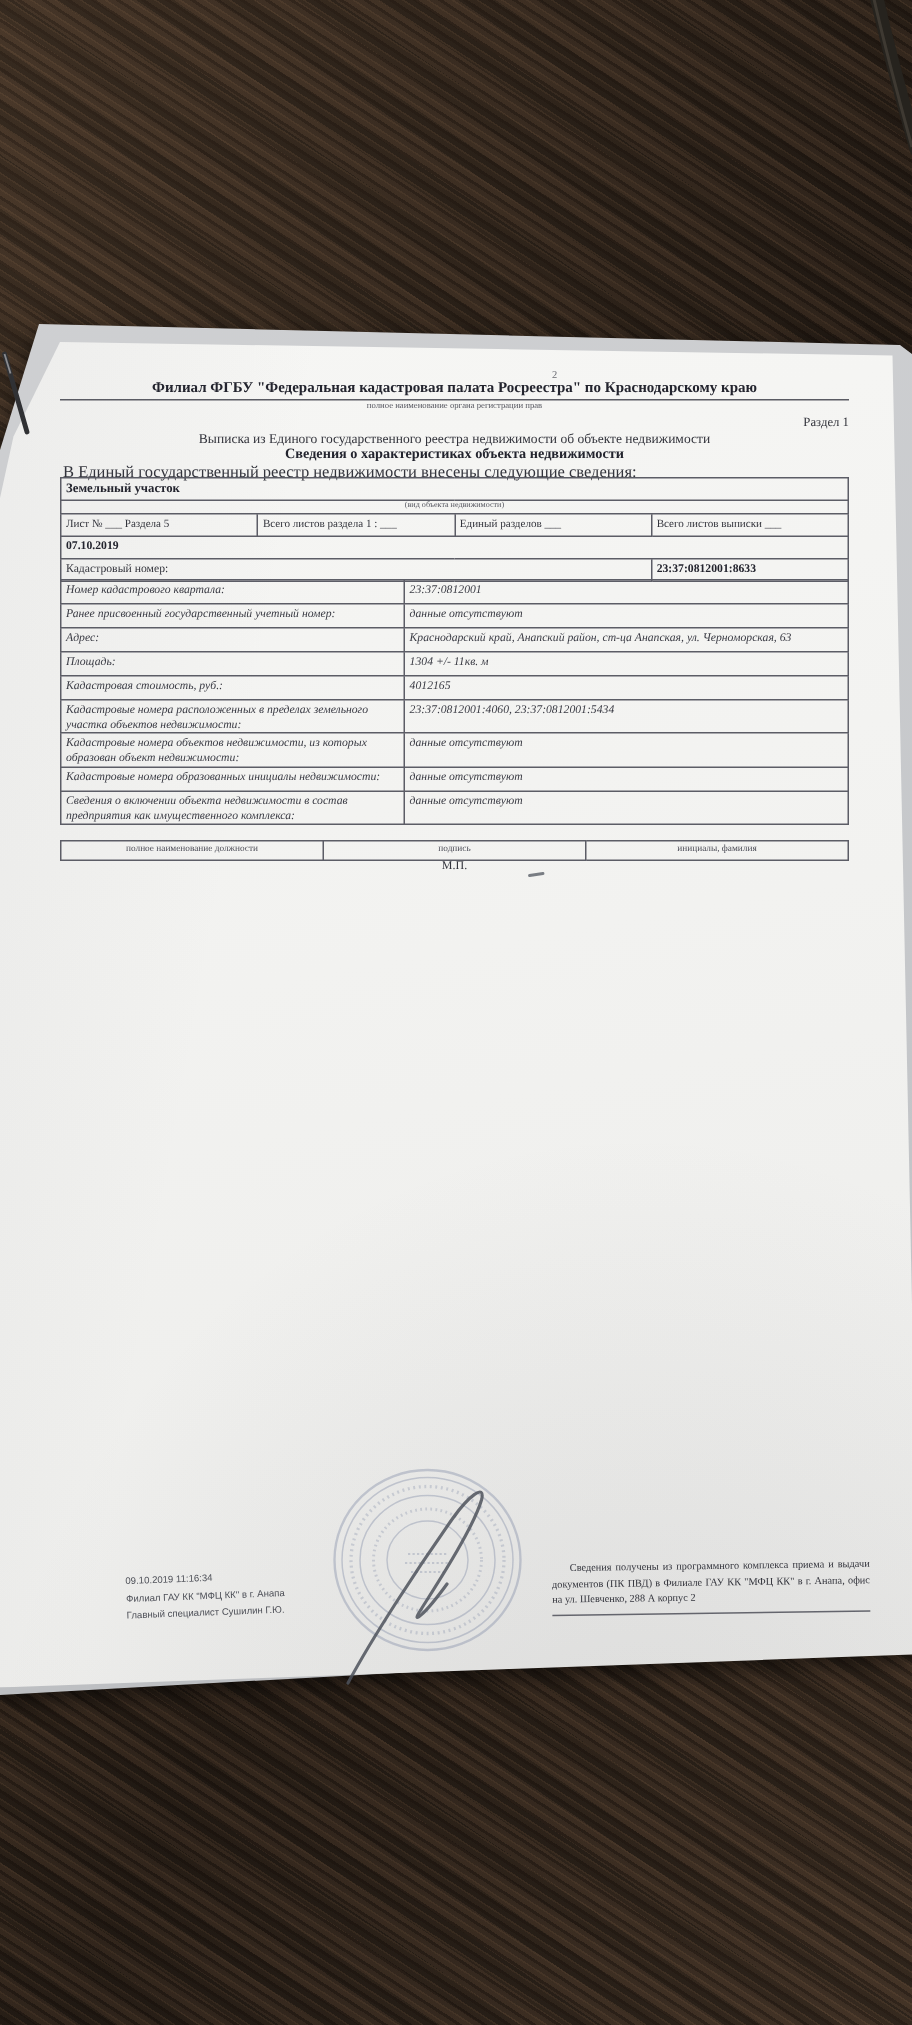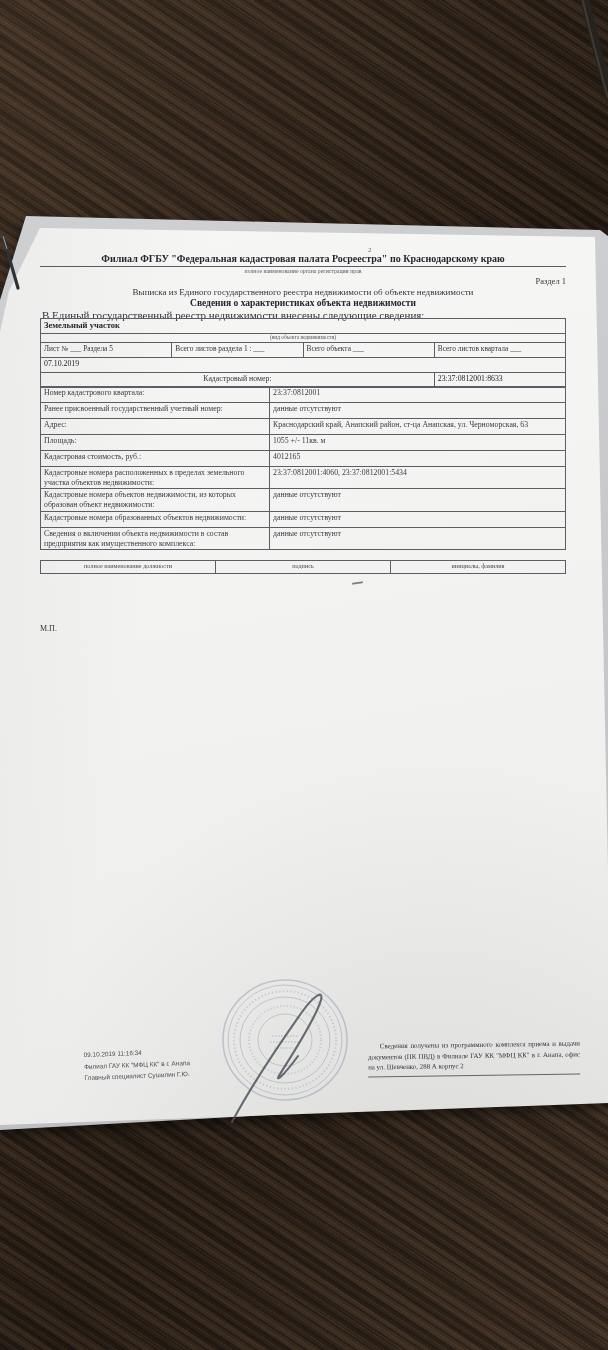--- a/index.html
+++ b/index.html
@@ -45,32 +45,32 @@
   .title1{left:40px;top:287px;width:526px;text-align:center;font-size:9px;}
   .title2{left:40px;top:297.5px;width:526px;text-align:center;font-size:9.5px;font-weight:bold;color:#23242e;}
   .intro{left:42px;top:309px;font-size:11px;}
   table{border-collapse:collapse;table-layout:fixed;}
   .t{position:absolute;left:40px;width:526px;}
   .t td{border:1px solid #5c5d66;font-size:7.8px;line-height:1.25;padding:1px 3px;vertical-align:top;overflow:hidden;}
   .t1{top:318px;}
   .t1 .obj-type{font-weight:bold;font-size:8.5px;height:12px;color:#23242e;}
   .t1 .obj-cap{text-align:center;font-size:5.4px;color:#55565f;height:8px;padding:0;}
   .t1 .sheet-cell{font-size:7.4px;height:12px;}
-  .t1 .date-row{font-weight:normal;height:12px;color:#23242e;}
-  .t1 .cad-label{height:12px;text-align:center;}
-  .t1 .cad-value{font-weight:normal;color:#23242e;}
-  .t2{top:386px;}
+  .t1 .date-row{font-weight:bold;height:12px;color:#23242e;}
+  .t1 .cad-label{height:12px;}
+  .t1 .cad-value{font-weight:bold;color:#23242e;}
+  .t2{top:386px;font-style:italic;}
   .t2 td{color:#3a3b44;}
   .t2 .lab{width:42.3%;}
   .t2 .h1 td{height:13px;}
   .t2 .h2 td{height:19px;}
   .t3{top:560px;}
   .t3 td{height:12px;}
   .t3 .cap{font-size:6.2px;text-align:center;color:#4a4b55;height:10px;}
-  .mp{left:40px;top:624px;width:526px;text-align:left;font-size:8px;}
+  .mp{left:40px;top:572px;width:526px;text-align:center;font-size:8px;}
   .pen-dash{left:352px;top:582px;width:11px;height:2px;background:#5a5f68;transform:rotate(-8deg);border-radius:1px;opacity:.8;}
   
   .footer-left{left:84px;top:1046px;width:160px;font-family:"Liberation Sans","DejaVu Sans",sans-serif;
                font-size:6.4px;line-height:1.8;color:#4e5058;transform:rotate(-2.2deg);}
   .footer-right{left:368px;top:1040px;width:212px;font-size:6.9px;line-height:1.55;text-align:justify;
                 color:#33343c;transform:rotate(-.8deg);}
   .footer-right p{margin:0;text-indent:12px;padding-bottom:3px;border-bottom:1px solid #64656d;}
   svg{position:absolute;overflow:visible;}
 </style>
 </head>
@@ -108,22 +108,22 @@
     <tbody>
         <tr>
           <td colspan="4" class="obj-type">Земельный участок</td>
         </tr>
     <tr>
           <td colspan="4" class="obj-cap">(вид объекта недвижимости)</td>
         </tr>
     <tr>
       <td class="sheet-cell" style="width:27%">Лист № ___  Раздела 5</td>
       <td class="sheet-cell" style="width:26%">Всего листов раздела 1 : ___</td>
-      <td class="sheet-cell" style="width:19%">Всего объекта ___</td>
-      <td class="sheet-cell" style="width:28%">Всего листов квартала ___</td>
+      <td class="sheet-cell" style="width:19%">Единый разделов ___</td>
+      <td class="sheet-cell" style="width:28%">Всего листов выписки ___</td>
     </tr>
     <tr>
           <td colspan="4" class="date-row">07.10.2019</td>
         </tr>
     <tr>
       <td colspan="3" class="cad-label" style="width:64%">Кадастровый номер:</td>
       <td class="cad-value">23:37:0812001:8633</td>
     </tr>
   </tbody>
     </table>
@@ -137,36 +137,36 @@
     <tr class="h1">
           <td class="lab">Ранее присвоенный государственный учетный номер:</td>
           <td>данные отсутствуют</td>
         </tr>
     <tr class="h1">
           <td class="lab">Адрес:</td>
           <td>Краснодарский край, Анапский район, ст-ца Анапская, ул. Черноморская, 63</td>
         </tr>
     <tr class="h1">
           <td class="lab">Площадь:</td>
-          <td>1055 +/- 11кв. м</td>
+          <td>1304 +/- 11кв. м</td>
         </tr>
     <tr class="h1">
           <td class="lab">Кадастровая стоимость, руб.:</td>
           <td>4012165</td>
         </tr>
     <tr class="h2">
           <td class="lab">Кадастровые номера расположенных в пределах земельного участка объектов недвижимости:</td>
           <td>23:37:0812001:4060, 23:37:0812001:5434</td>
         </tr>
     <tr class="h2">
           <td class="lab">Кадастровые номера объектов недвижимости, из которых образован объект недвижимости:</td>
           <td>данные отсутствуют</td>
         </tr>
     <tr class="h1">
-          <td class="lab">Кадастровые номера образованных объектов недвижимости:</td>
+          <td class="lab">Кадастровые номера образованных инициалы недвижимости:</td>
           <td>данные отсутствуют</td>
         </tr>
     <tr class="h2">
           <td class="lab">Сведения о включении объекта недвижимости в состав предприятия как имущественного комплекса:</td>
           <td>данные отсутствуют</td>
         </tr>
   </tbody>
     </table>
 
   <table class="t t3">

